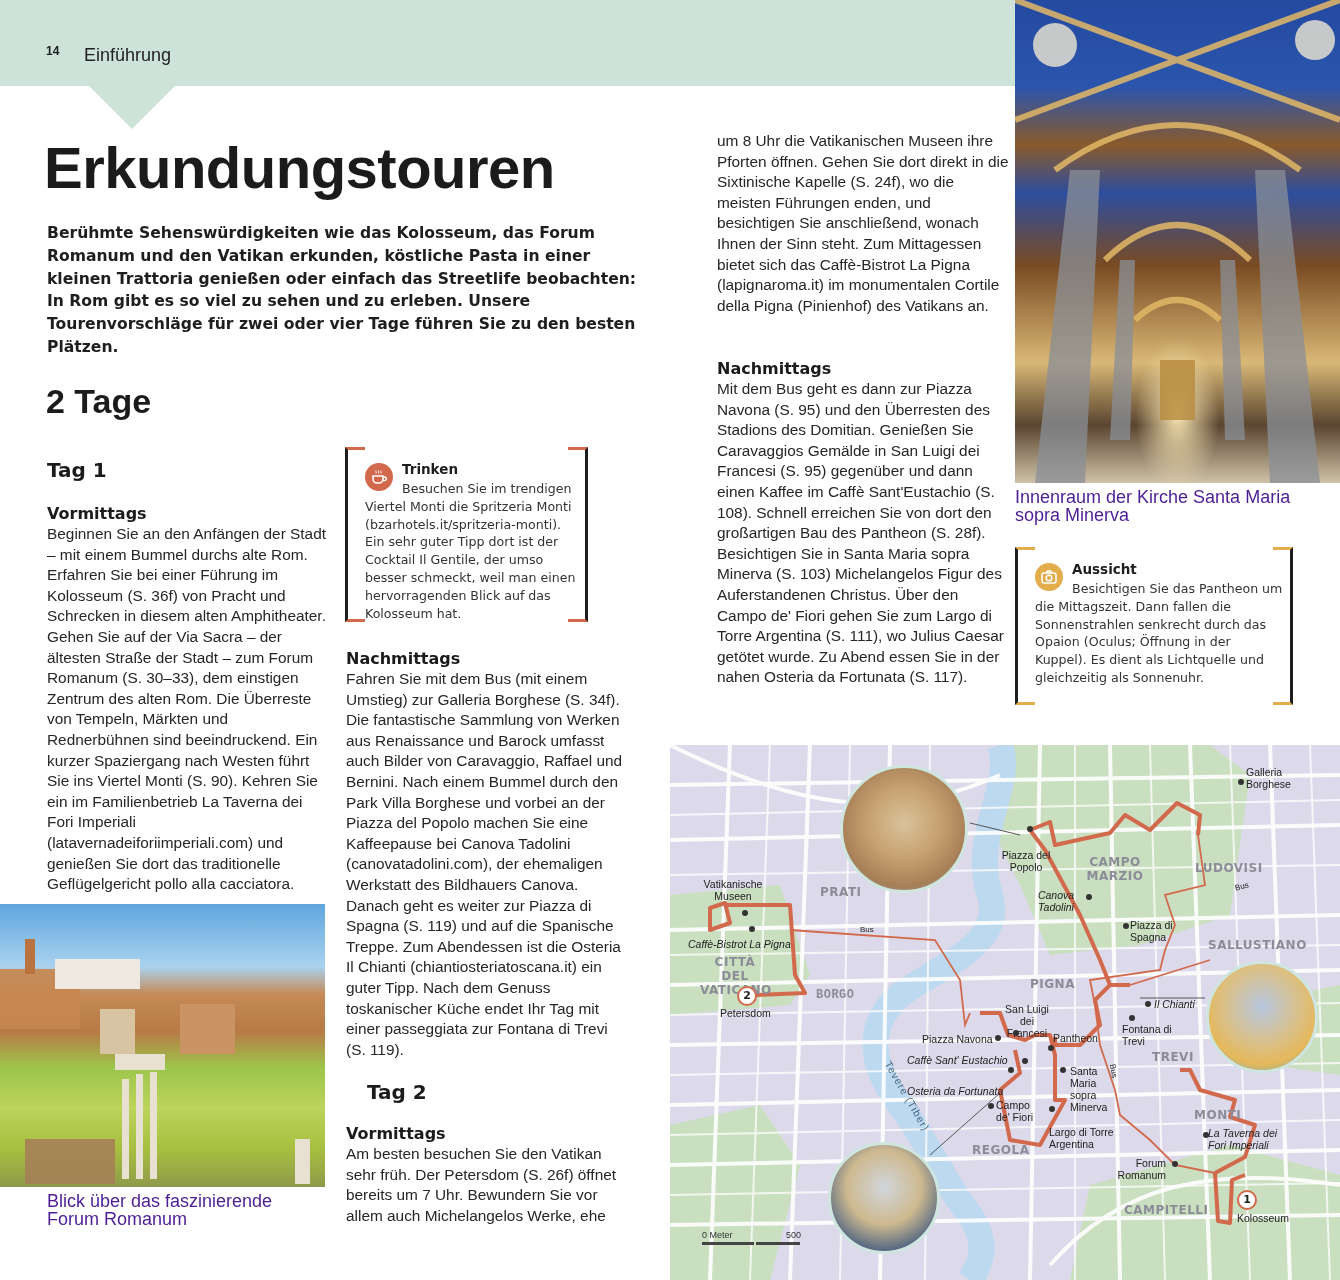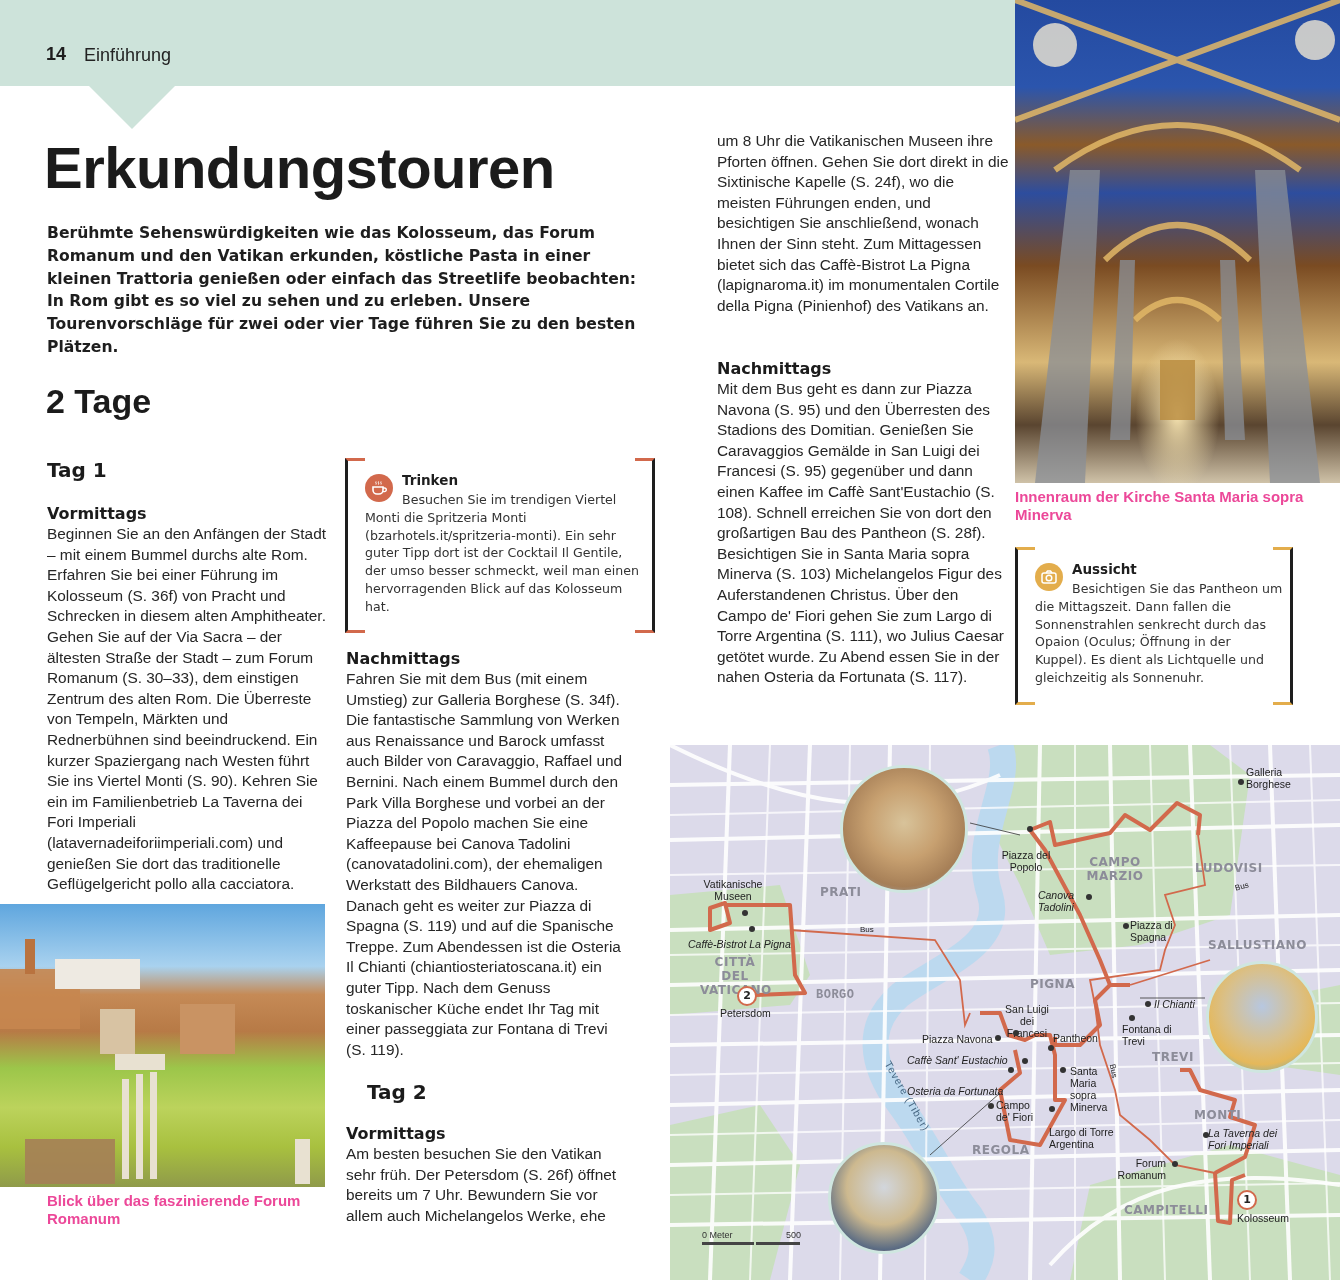--- a/index.html
+++ b/index.html
@@ -2,21 +2,21 @@
 <html><head>
 <meta charset="utf-8">
 <style>
   * { box-sizing: border-box; margin: 0; padding: 0; }
   html, body { width: 1340px; height: 1280px; background: #ffffff; overflow: hidden; }
   body { position: relative; font-family: "DejaVu Sans", sans-serif; color: #1e1e1e; }
 
   .header-band { position: absolute; left: 0; top: 0; width: 1015px; height: 86px; background: #cde3da; }
   .header-notch { position: absolute; left: 88px; top: 85px; width: 0; height: 0;
     border-left: 44px solid transparent; border-right: 44px solid transparent; border-top: 44px solid #cde3da; }
-  .page-num { position: absolute; left: 46px; top: 44px; font-family: "Liberation Sans", sans-serif; font-weight: bold; font-size: 18px; }
+  .page-num { position: absolute; left: 46px; top: 44px; font-family: "Liberation Sans", sans-serif; font-weight: bold; font-size: 12px; }
   .section-name { position: absolute; left: 84px; top: 45px; font-family: "Liberation Sans", sans-serif; font-size: 18px; color: #222; }
 
   .title { position: absolute; left: 44px; top: 134px; font-family: "Liberation Sans", sans-serif; font-weight: bold; font-size: 58px; letter-spacing: -0.5px; color: #1b1b1b; }
   .intro { position: absolute; left: 47px; top: 222px; width: 590px; font-family: "DejaVu Sans", sans-serif; font-weight: bold; font-size: 15.6px; line-height: 22.8px; color: #1e1e1e; }
 
   .h2 { position: absolute; left: 46px; top: 382px; font-family: Liberation Sans, sans-serif; font-size: 34px; color: #1b1b1b; }
   .h3 { position: absolute; font-family: "DejaVu Sans", sans-serif; font-weight: bold; font-size: 20px; color: #1b1b1b; }
   .h4 { font-family: "DejaVu Sans", sans-serif; font-weight: bold; font-size: 16px; color: #1b1b1b; line-height: 21px; }
   .body { font-family: "Liberation Sans", sans-serif; font-size: 15.4px; line-height: 20.6px; color: #262626; }
 
@@ -26,28 +26,28 @@
   .col3 { position: absolute; left: 717px; top: 131px; width: 295px; }
   .col3b { position: absolute; left: 717px; top: 358px; width: 295px; }
 
   .tipbox { position: absolute; }
   .tipbox .br { position: absolute; width: 20px; top: 0; bottom: 0; border-top: 3px solid; border-bottom: 3px solid; }
   .tipbox .br.l { left: 0; border-left: 3px solid; }
   .tipbox .br.r { right: 0; border-right: 3px solid; }
   .tipbox .icon { position: absolute; left: 20px; top: 16px; width: 28px; height: 28px; border-radius: 50%; display: flex; align-items: center; justify-content: center; }
   .tipbox .tip-title { position: absolute; left: 57px; top: 14px; font-family: "DejaVu Sans", sans-serif; font-weight: bold; font-size: 13.5px; color: #1e1e1e; }
   .tipbox .tip-text { position: absolute; left: 20px; top: 33px; right: 10px; font-family: "DejaVu Sans", sans-serif; font-size: 12.6px; line-height: 17.8px; color: #333; text-indent: 37px; }
-  .tip-drink { left: 345px; top: 458px; width: 310px; height: 175px; }
+  .tip-drink { left: 345px; top: 447px; width: 243px; height: 175px; }
   .tip-drink .br { border-color: #d2694c; }
   .tip-drink .icon { background: #d2694c; }
   .tip-view { left: 1015px; top: 547px; width: 278px; height: 158px; }
   .tip-view .br { border-color: #e3ad4c; }
   .tip-view .icon { background: #e3ad4c; }
 
-  .caption { position: absolute; font-family: "Liberation Sans", sans-serif; font-weight: bold; font-size: 15px; line-height: 18px; color: #ec4899; }
+  .caption { position: absolute; font-family: "Liberation Sans", sans-serif; font-weight: normal; font-size: 18px; line-height: 18px; color: #4c1d95; }
 
   .photo { position: absolute; overflow: hidden; }
   .photo-church { left: 1015px; top: 0; width: 325px; height: 483px;
     background:
       radial-gradient(ellipse 60px 110px at 50% 86%, #f6e3b0 0%, rgba(246,227,176,0) 70%),
       linear-gradient(180deg, #244aa0 0%, #2b55ad 18%, #8a5a2a 30%, #2d4d9e 40%, #7a4b22 55%, #d9b877 75%, #5a4530 88%, #cfc2a8 100%); }
   .photo-forum { left: 0; top: 904px; width: 325px; height: 283px;
     background: linear-gradient(180deg, #5fa6de 0%, #a9d2ef 22%, #c58a56 32%, #b77a46 45%, #9cc64a 58%, #bcd35c 72%, #a8c03f 86%, #8f9a4a 100%); }
 
   .map { position: absolute; left: 670px; top: 745px; width: 670px; height: 535px; background: #dcdaea; overflow: hidden; }

